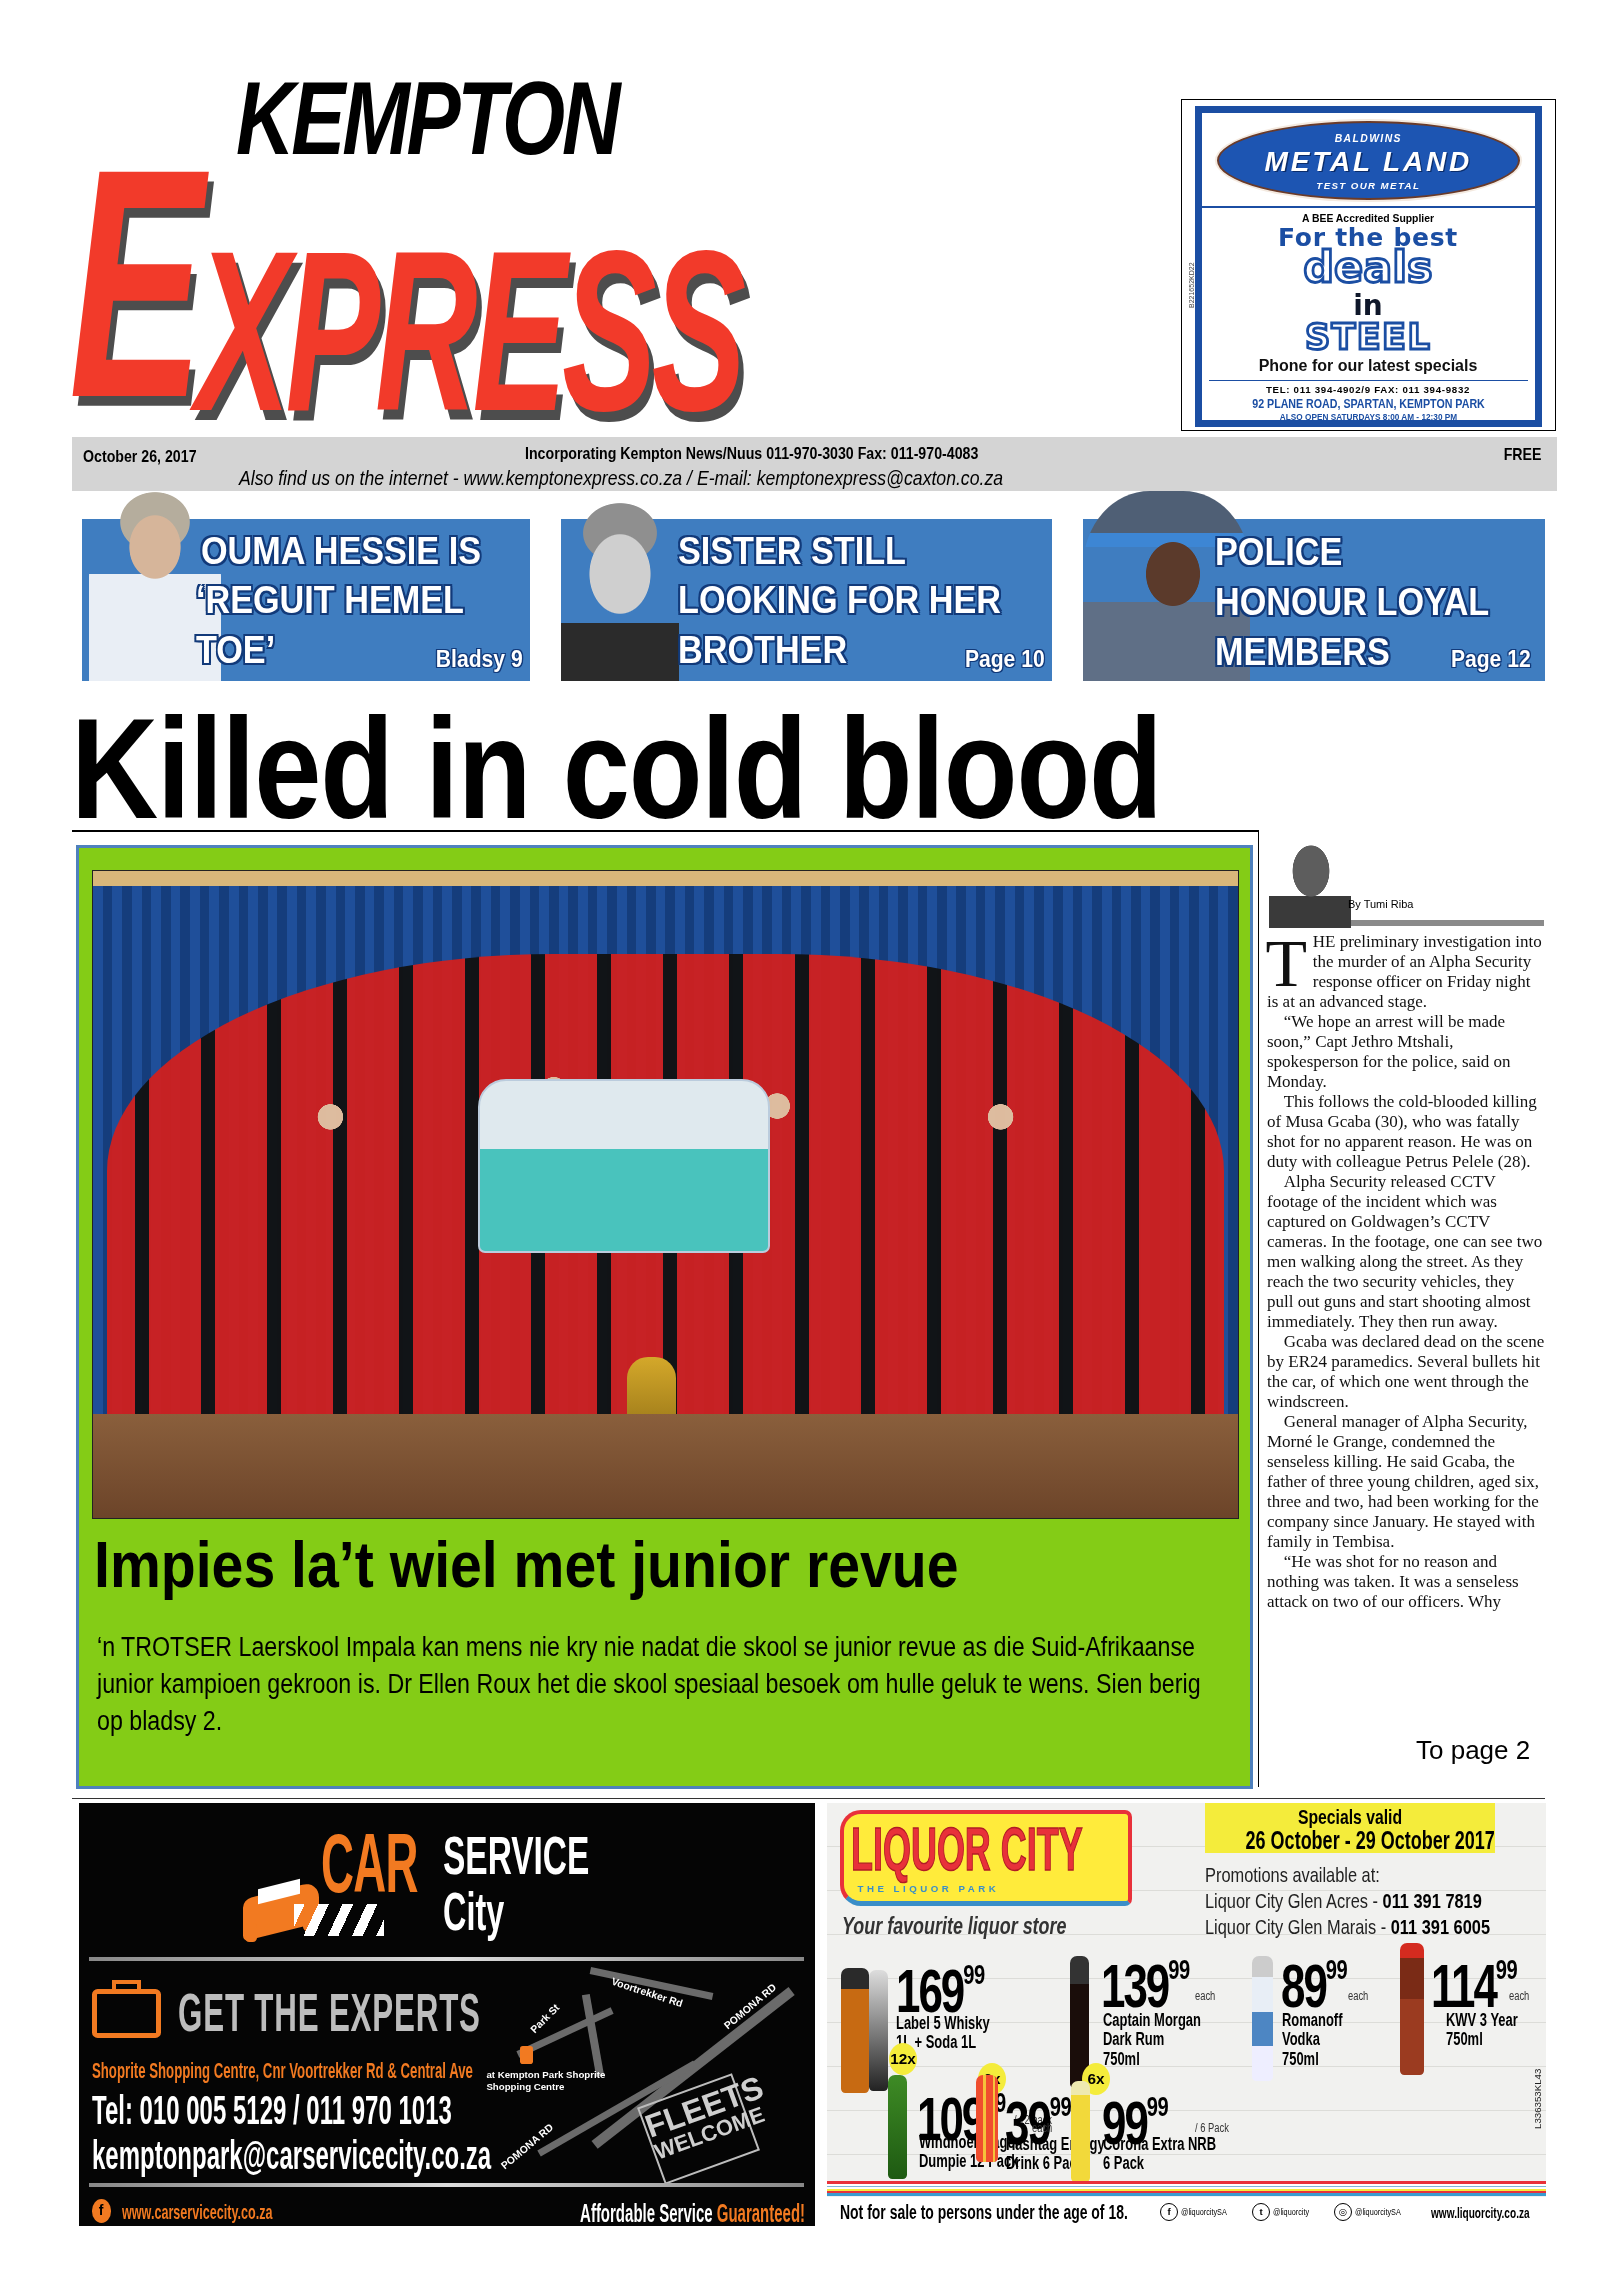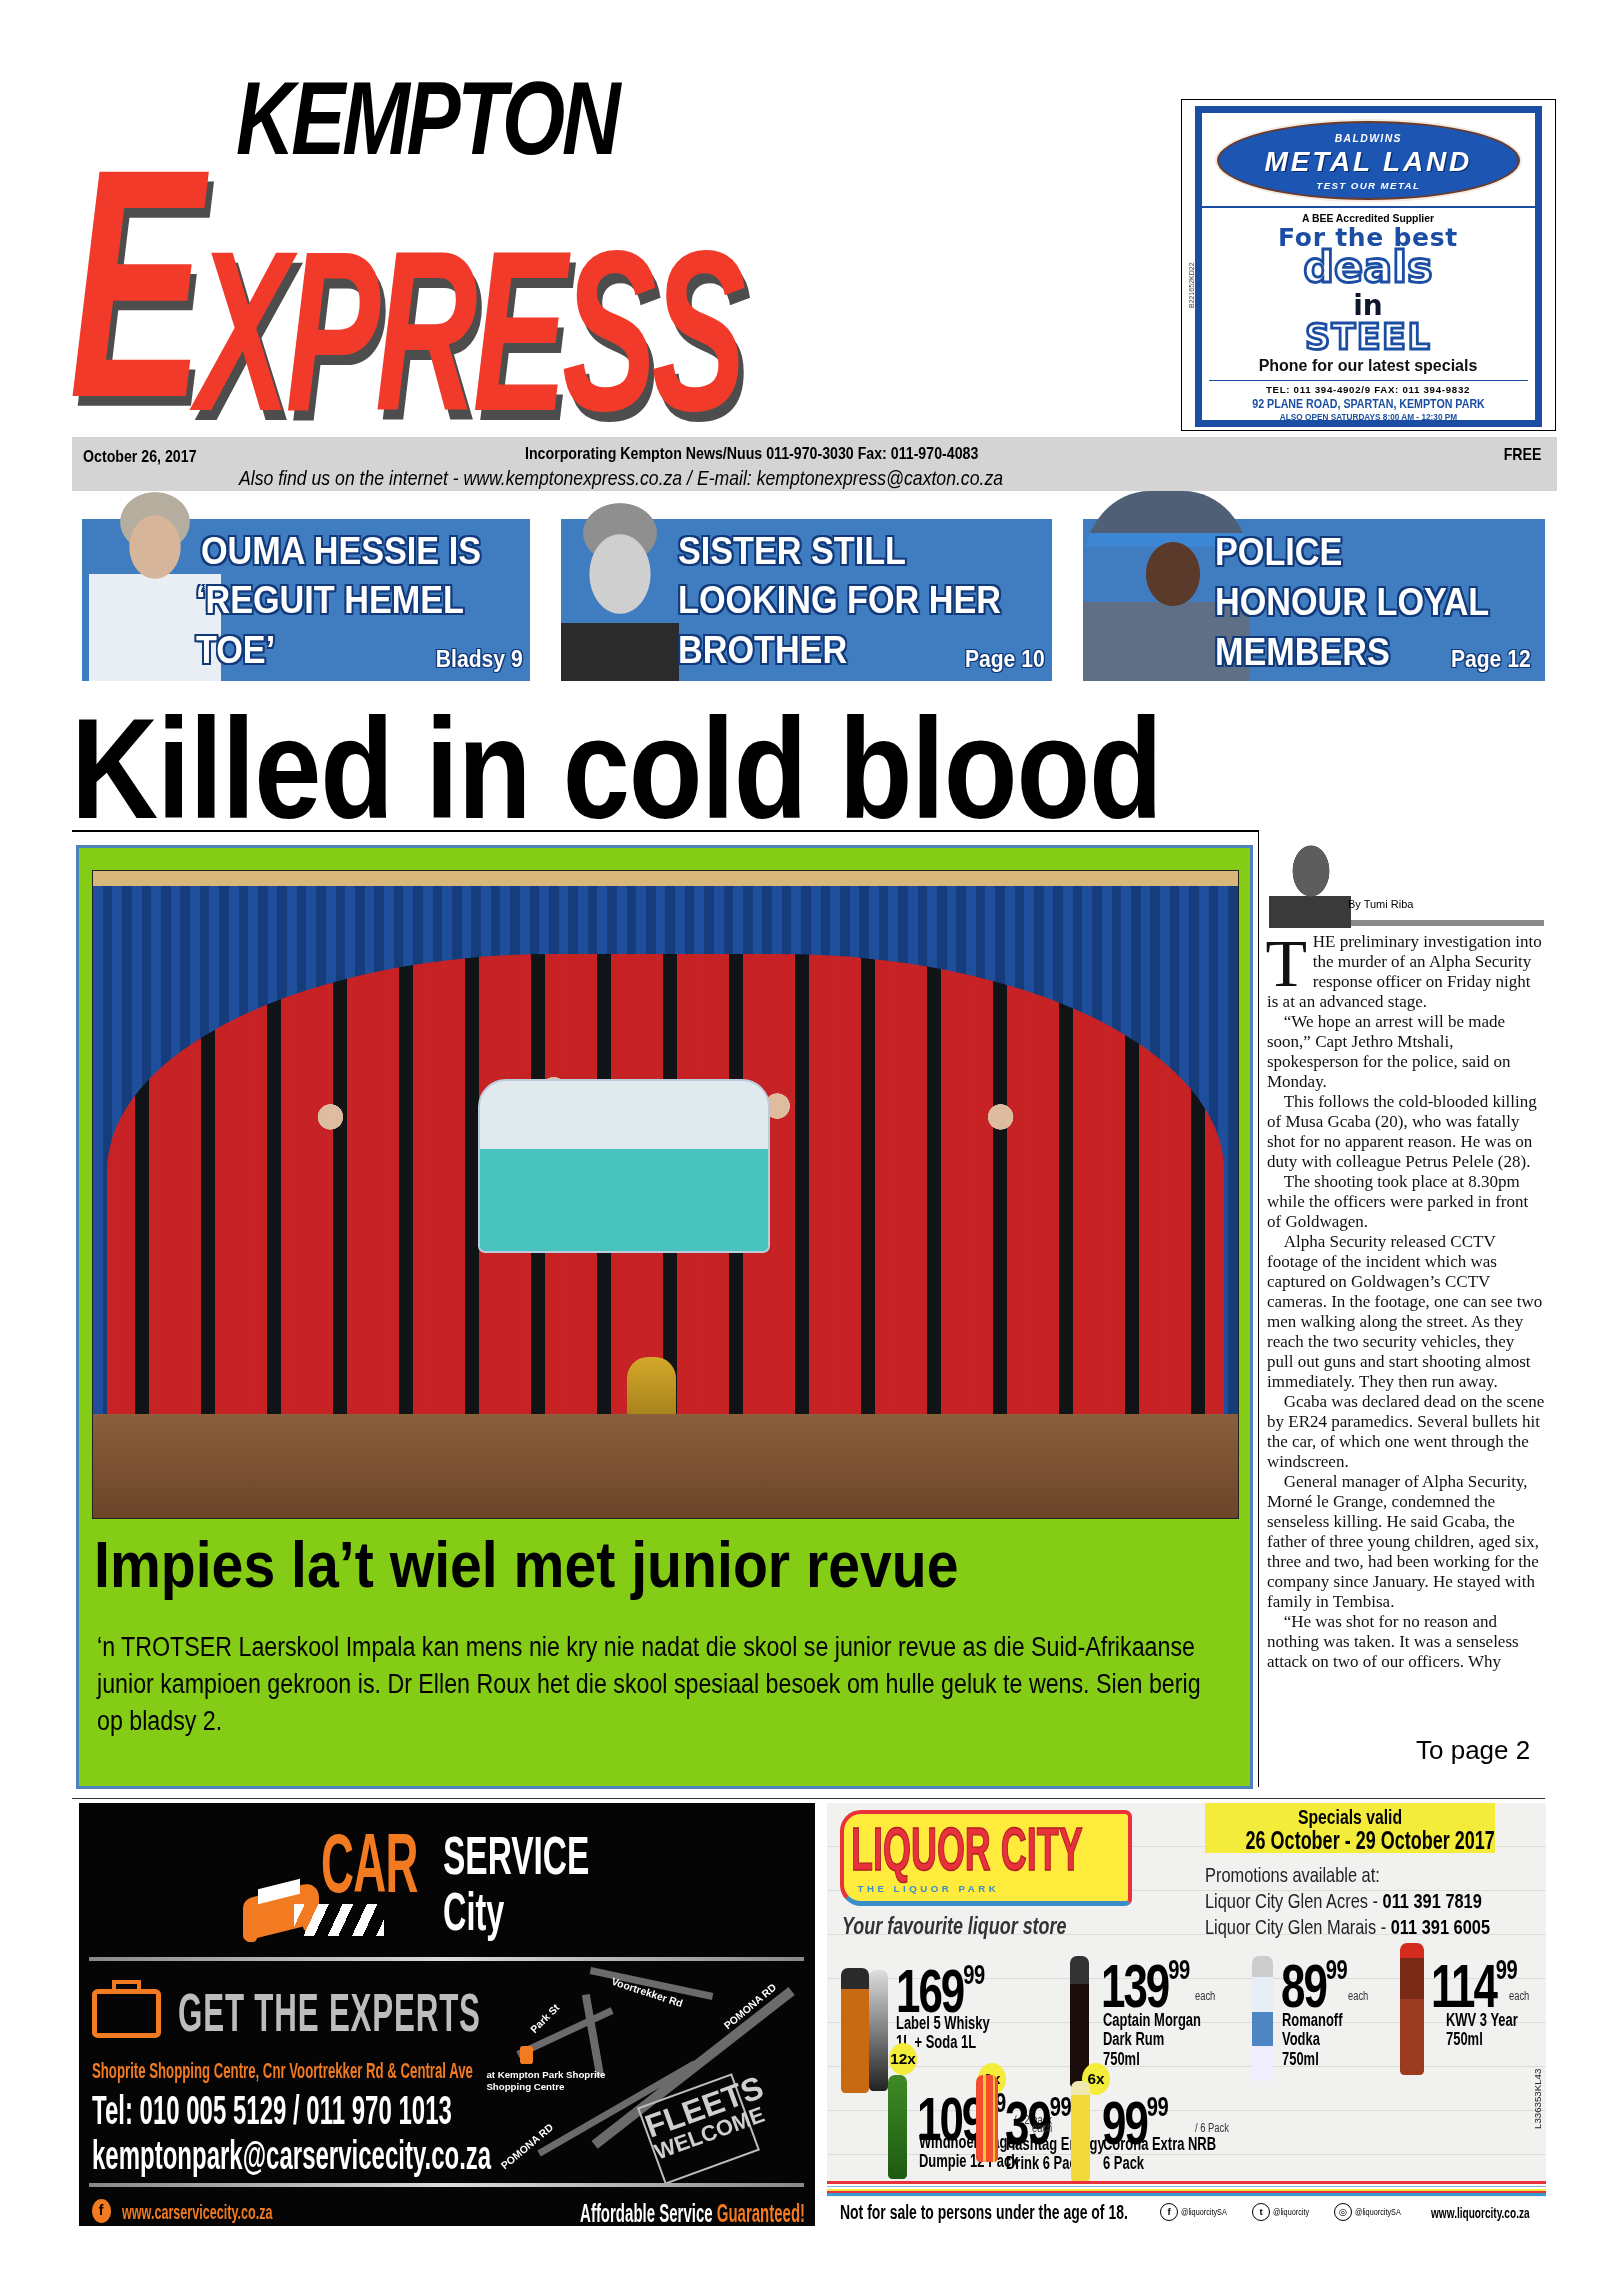--- a/index.html
+++ b/index.html
@@ -223,22 +223,21 @@
     <div class="story-body">‘n TROTSER Laerskool Impala kan mens nie kry nie nadat die skool se junior revue as die Suid-Afrikaanse junior kampioen gekroon is. Dr Ellen Roux het die skool spesiaal besoek om hulle geluk te wens. Sien berig op bladsy 2.</div>
   </div>
 </div>
 
 <div class="byline-photo"></div>
 <div class="byline">By Tumi Riba</div>
 <div class="byline-bar"></div>
 <div class="article">
   <p class="first"><span class="dropcap">T</span><span>HE preliminary investigation into the murder of an Alpha Security response officer on Friday night is at an advanced stage.</span></p>
   <p>“We hope an arrest will be made soon,” Capt Jethro Mtshali, spokesperson for the police, said on Monday.</p>
-  <p>This follows the cold-blooded killing of Musa Gcaba (20), who was fatally shot for no apparent reason. He was on duty with colleague Petrus Pelele (28).</p>
-  <p>The shooting took place at 8.30pm while the officers were parked in front of Goldwagen.</p>
+  <p>This follows the cold-blooded killing of Musa Gcaba (30), who was fatally shot for no apparent reason. He was on duty with colleague Petrus Pelele (28).</p>
   <p>Alpha Security released CCTV footage of the incident which was captured on Goldwagen’s CCTV cameras. In the footage, one can see two men walking along the street. As they reach the two security vehicles, they pull out guns and start shooting almost immediately. They then run away.</p>
   <p>Gcaba was declared dead on the scene by ER24 paramedics. Several bullets hit the car, of which one went through the windscreen.</p>
   <p>General manager of Alpha Security, Morné le Grange, condemned the senseless killing. He said Gcaba, the father of three young children, aged six, three and two, had been working for the company since January. He stayed with family in Tembisa.</p>
   <p>“He was shot for no reason and nothing was taken. It was a senseless attack on two of our officers. Why</p>
 </div>
 <div class="to-page">To page 2</div>
 
 <div class="divider"></div>
 
 <div class="csc">

